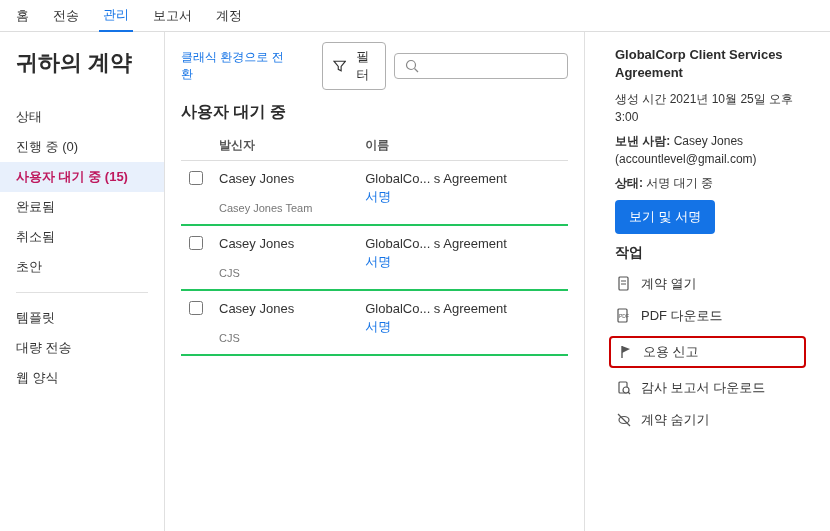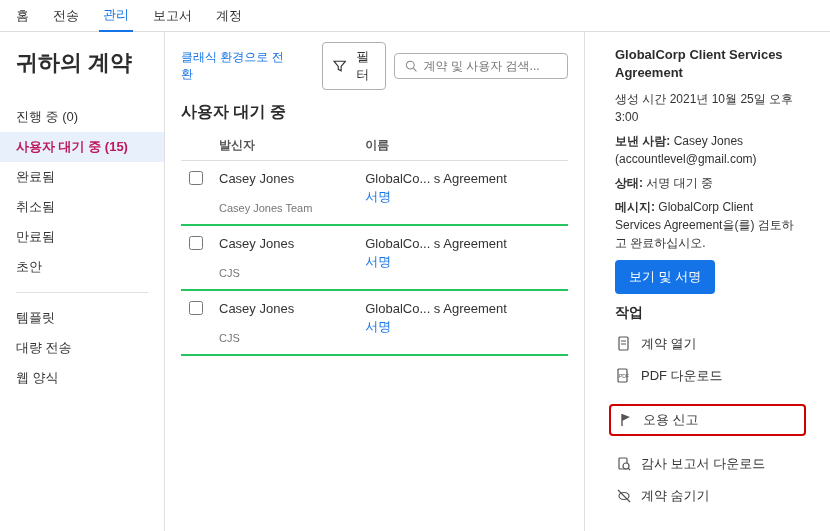--- a/index.html
+++ b/index.html
@@ -48,44 +48,44 @@
     input[type="checkbox"] { width: 14px; height: 14px; cursor: pointer; }
 
     
     .right-panel { width: 246px; border-left: 1px solid #e0e0e0; padding: 14px 30px; background: #fff; flex-shrink: 0; overflow-y: auto; }
     .panel-title { font-size: 13px; font-weight: 700; color: #2c2c2c; margin-bottom: 8px; line-height: 1.4; }
     .panel-row { font-size: 12px; color: #333; margin-bottom: 6px; line-height: 1.5; }
     .panel-label { font-weight: 600; }
     .view-sign-btn { background: #1473e6; color: #fff; border: none; border-radius: 4px; padding: 8px 14px; font-size: 13px; cursor: pointer; font-family: inherit; margin: 8px 0; display: block; }
     .panel-section-title { font-size: 14px; font-weight: 700; color: #2c2c2c; margin: 10px 0 6px; }
     .panel-action { display: flex; align-items: center; gap: 8px; padding: 7px 0; font-size: 13px; color: #333; cursor: pointer; border-radius: 3px; }
-    .panel-action.highlighted { border: 2px solid #cc0000; border-radius: 4px; padding: 5px 6px; margin: 12px -6px; }
+    .panel-action.highlighted { border: 2px solid #cc0000; border-radius: 4px; padding: 5px 6px; margin: 4px -6px; }
     .action-icon { width: 18px; height: 18px; display: flex; align-items: center; justify-content: center; flex-shrink: 0; }
   </style>
 </head>
 <body>
 
 <div class="menu-bar">
   <span class="menu-item">홈</span>
   <span class="menu-item">전송</span>
   <span class="menu-item active">관리</span>
   <span class="menu-item">보고서</span>
   <span class="menu-item">계정</span>
 </div>
 
 <div class="main-container">
 
   <div class="sidebar">
     <div class="page-title">귀하의 계약</div>
     <div class="sidebar-section">
+      <div class="sidebar-item">상태</div>
       <div class="sidebar-item">진행 중 (0)</div>
       <div class="sidebar-item active">사용자 대기 중 (15)</div>
       <div class="sidebar-item">완료됨</div>
       <div class="sidebar-item">취소됨</div>
-      <div class="sidebar-item">만료됨</div>
       <div class="sidebar-item">초안</div>
       <div class="sidebar-divider"></div>
       <div class="sidebar-item">템플릿</div>
       <div class="sidebar-item">대량 전송</div>
       <div class="sidebar-item">웹 양식</div>
     </div>
   </div>
 
   <div class="content-area">
     <div class="content-header">
@@ -97,21 +97,20 @@
             <svg width="14" height="14" viewBox="0 0 14 14" fill="none">
               <path d="M1 2h12l-4.5 5.5V12L5.5 10.5V7.5L1 2z" stroke="#333" stroke-width="1.2" fill="none"></path>
             </svg>
             <span>필터</span>
           </button>
           <div class="search-box">
             <svg width="14" height="14" viewBox="0 0 14 14" fill="none">
               <circle cx="6" cy="6" r="4.5" stroke="#888" stroke-width="1.2"></circle>
               <line x1="9.5" y1="9.5" x2="13" y2="13" stroke="#888" stroke-width="1.2"></line>
             </svg>
-            <input type="text" placeholder="계약 및 사용자 검색..." style="">
           </div>
         </div>
       </div>
     </div>
 
     <div class="section-title">사용자 대기 중</div>
 
     <div class="table-area">
       <table>
         <thead>
@@ -164,24 +163,20 @@
     <div class="panel-title">GlobalCorp Client Services Agreement</div>
     <div class="panel-row">생성 시간 2021년 10월 25일 오후 3:00</div>
     <div class="panel-row">
       <span class="panel-label">보낸 사람:</span>
       <span>Casey Jones (accountlevel@gmail.com)</span>
     </div>
     <div class="panel-row">
       <span class="panel-label">상태:</span>
       <span>서명 대기 중</span>
     </div>
-    <div class="panel-row">
-      <span class="panel-label">메시지:</span>
-      <span>GlobalCorp Client Services Agreement을(를) 검토하고 완료하십시오.</span>
-    </div>
     <button class="view-sign-btn">보기 및 서명</button>
     <div class="panel-section-title">작업</div>
     <div id="panel-actions">
         <div class="panel-action">
     <span class="action-icon">
             <svg width="16" height="16" viewBox="0 0 16 16" fill="none">
               <rect x="3" y="1" width="9" height="13" rx="1" stroke="#555" stroke-width="1.2"></rect>
               <line x1="5" y1="5" x2="10" y2="5" stroke="#555" stroke-width="1"></line>
               <line x1="5" y1="8" x2="10" y2="8" stroke="#555" stroke-width="1"></line>
             </svg>

